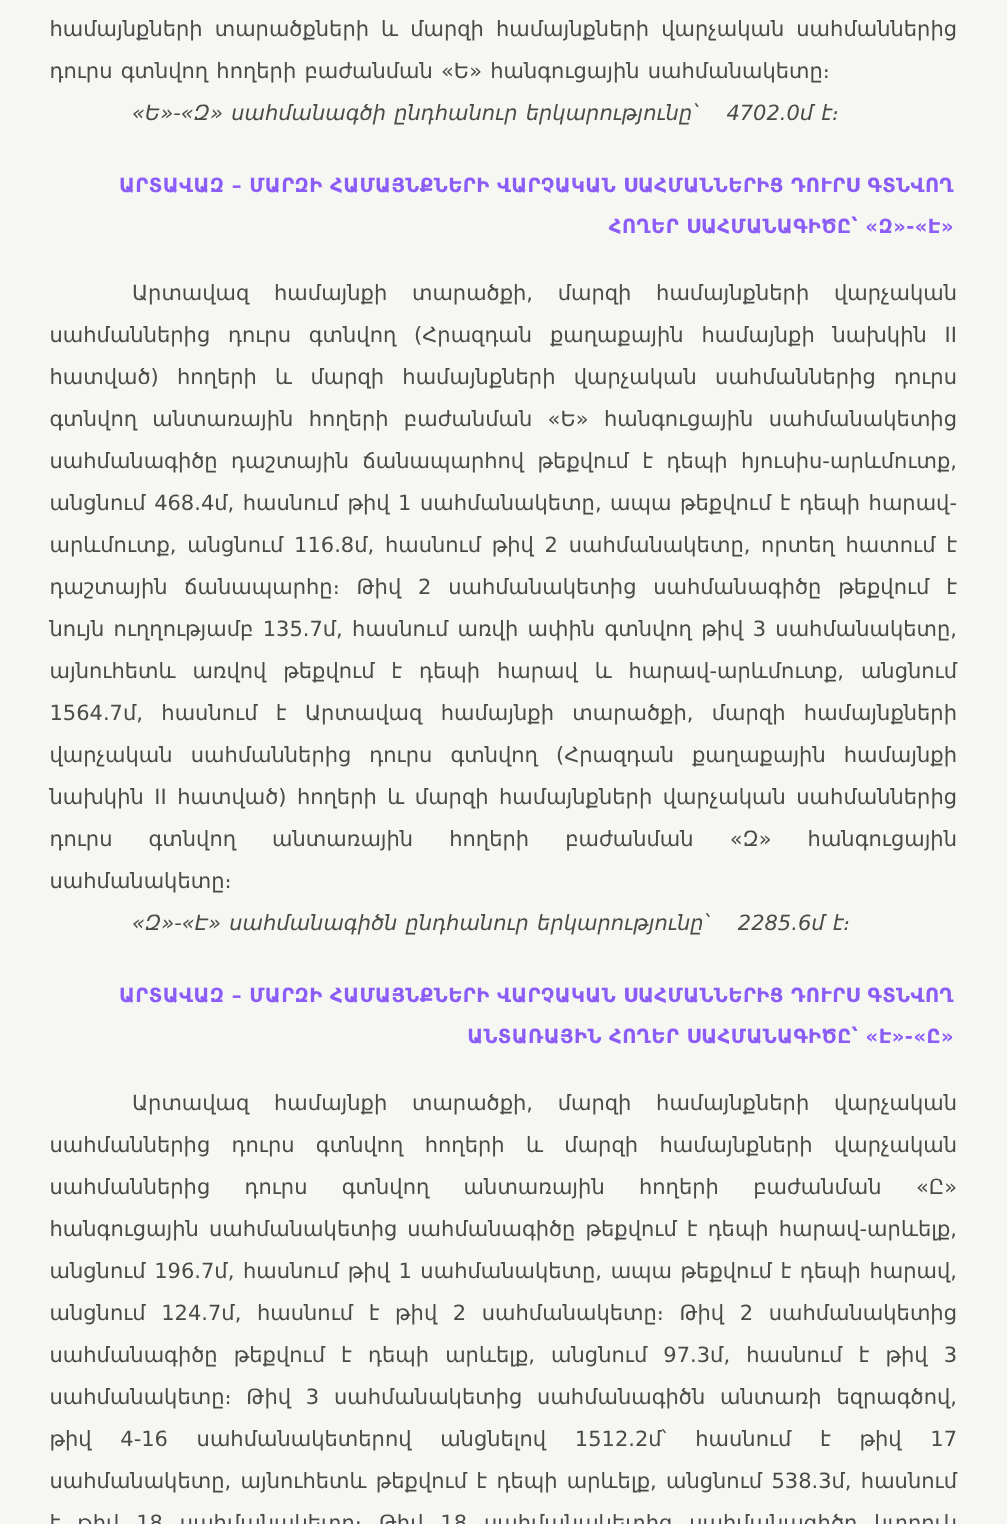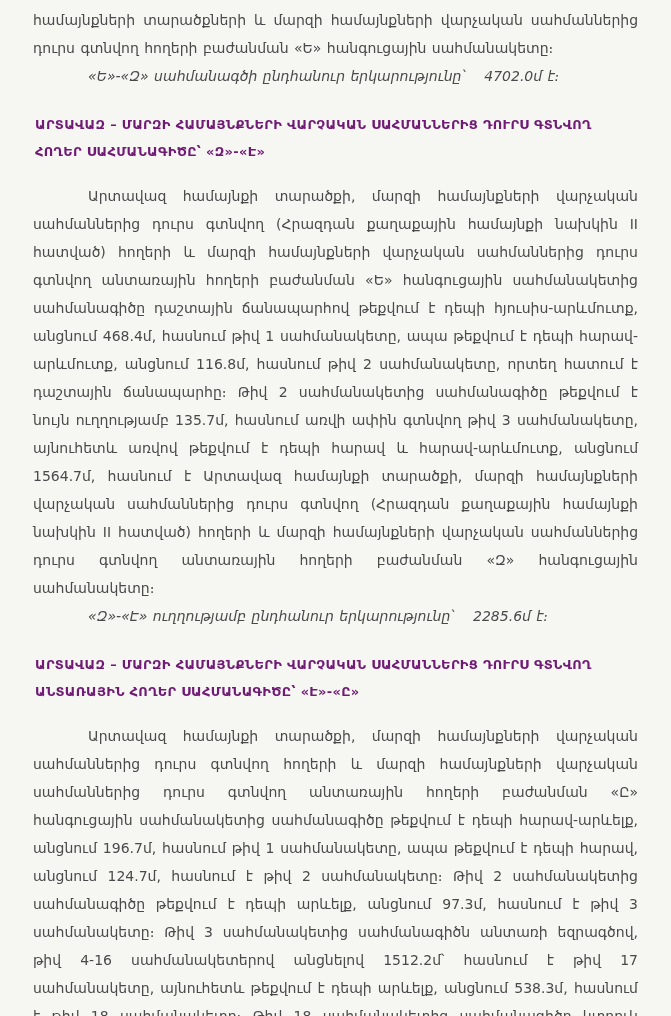--- a/index.html
+++ b/index.html
@@ -36,37 +36,37 @@
   }
   .length-line {
     text-align: left;
     font-style: italic;
   }
   .heading {
     margin: 21px 2px 17px 2px;
     font-size: 13px;
     line-height: 27px;
     font-weight: bold;
-    text-align: left;
+    text-align: right;
     letter-spacing: 0.3px;
-    color: #701a75;
+    color: #8b5cf6;
   }
 </style>
 </head>
 <body>
 
 <div class="page">
 
   <p class="body-text no-indent">համայնքների տարածքների և մարզի համայնքների վարչական սահմաններից դուրս գտնվող հողերի բաժանման «Ե» հանգուցային սահմանակետը։</p>
 
   <p class="body-text indent length-line">«Ե»-«Զ» սահմանագծի ընդհանուր երկարությունը՝  4702.0մ է։</p>
 
   <h2 class="heading">ԱՐՏԱՎԱԶ – ՄԱՐԶԻ ՀԱՄԱՅՆՔՆԵՐԻ ՎԱՐՉԱԿԱՆ ՍԱՀՄԱՆՆԵՐԻՑ ԴՈՒՐՍ ԳՏՆՎՈՂ ՀՈՂԵՐ ՍԱՀՄԱՆԱԳԻԾԸ՝ «Զ»-«Է»</h2>
 
   <p class="body-text indent">Արտավազ համայնքի տարածքի, մարզի համայնքների վարչական սահմաններից դուրս գտնվող (Հրազդան քաղաքային համայնքի նախկին II հատված) հողերի և մարզի համայնքների վարչական սահմաններից դուրս գտնվող անտառային հողերի բաժանման «Ե» հանգուցային սահմանակետից սահմանագիծը դաշտային ճանապարհով թեքվում է դեպի հյուսիս-արևմուտք, անցնում 468.4մ, հասնում թիվ 1 սահմանակետը, ապա թեքվում է դեպի հարավ-արևմուտք, անցնում 116.8մ, հասնում թիվ 2 սահմանակետը, որտեղ հատում է դաշտային ճանապարհը։ Թիվ 2 սահմանակետից սահմանագիծը թեքվում է նույն ուղղությամբ 135.7մ, հասնում առվի ափին գտնվող թիվ 3 սահմանակետը, այնուհետև առվով թեքվում է դեպի հարավ և հարավ-արևմուտք, անցնում 1564.7մ, հասնում է Արտավազ համայնքի տարածքի, մարզի համայնքների վարչական սահմաններից դուրս գտնվող (Հրազդան քաղաքային համայնքի նախկին II հատված) հողերի և մարզի համայնքների վարչական սահմաններից դուրս գտնվող անտառային հողերի բաժանման «Զ» հանգուցային սահմանակետը։</p>
 
-  <p class="body-text indent length-line">«Զ»-«Է» ուղղությամբ ընդհանուր երկարությունը՝  2285.6մ է։</p>
+  <p class="body-text indent length-line">«Զ»-«Է» սահմանագիծն ընդհանուր երկարությունը՝  2285.6մ է։</p>
 
   <h2 class="heading">ԱՐՏԱՎԱԶ – ՄԱՐԶԻ ՀԱՄԱՅՆՔՆԵՐԻ ՎԱՐՉԱԿԱՆ ՍԱՀՄԱՆՆԵՐԻՑ ԴՈՒՐՍ ԳՏՆՎՈՂ ԱՆՏԱՌԱՅԻՆ ՀՈՂԵՐ ՍԱՀՄԱՆԱԳԻԾԸ՝ «Է»-«Ը»</h2>
 
   <p class="body-text indent">Արտավազ համայնքի տարածքի, մարզի համայնքների վարչական սահմաններից դուրս գտնվող հողերի և մարզի համայնքների վարչական սահմաններից դուրս գտնվող անտառային հողերի բաժանման «Ը» հանգուցային սահմանակետից սահմանագիծը թեքվում է դեպի հարավ-արևելք, անցնում 196.7մ, հասնում թիվ 1 սահմանակետը, ապա թեքվում է դեպի հարավ, անցնում 124.7մ, հասնում է թիվ 2 սահմանակետը։ Թիվ 2 սահմանակետից սահմանագիծը թեքվում է դեպի արևելք, անցնում 97.3մ, հասնում է թիվ 3 սահմանակետը։ Թիվ 3 սահմանակետից սահմանագիծն անտառի եզրագծով, թիվ 4-16 սահմանակետերով անցնելով 1512.2մ՝ հասնում է թիվ 17 սահմանակետը, այնուհետև թեքվում է դեպի արևելք, անցնում 538.3մ, հասնում է թիվ 18 սահմանակետը։ Թիվ 18 սահմանակետից սահմանագիծը կտրուկ թեքվում է դեպի հարավ-արևմուտք, անցնում 737.6մ, հասնում է թիվ 19 սահմանակետը, ապա թեքվում է դեպի հարավ-արևմուտք, անցնում 494.4մ, հասնում է թիվ 20 սահմանակետը։ Թիվ 20 սահմանակետից սահմանագիծը դարձյալ անտառի եզրագծով, թիվ 21-26 սահմանակետերով անցնելով 1286.5մ՝ հասնում է թիվ 27 սահմանակետը, ապա թեքվում է դեպի հյուսիս-արևելք, թիվ 28,29 սահմանակետերով անցնում 792.2մ, հասնում է</p>
 
 </div>
 
 </body></html>

